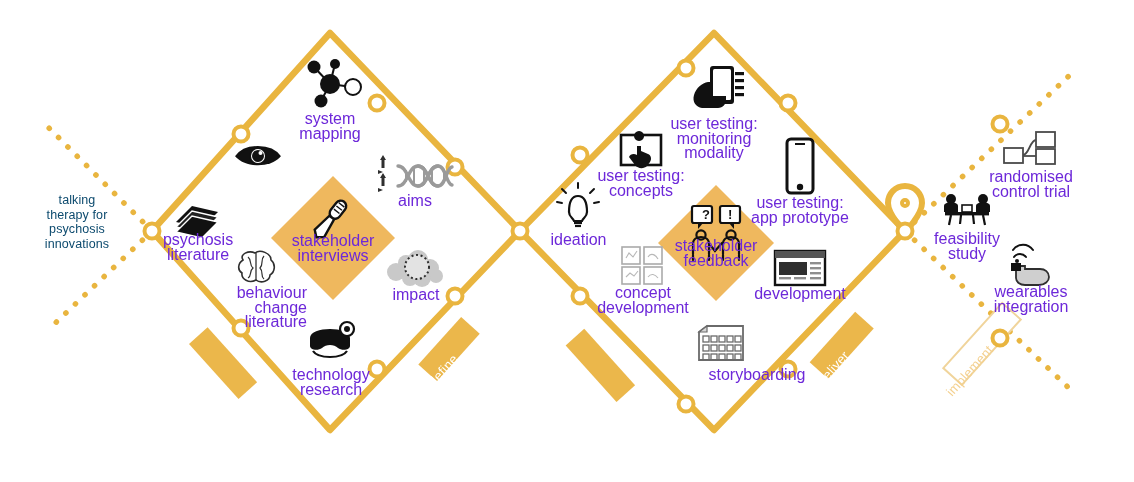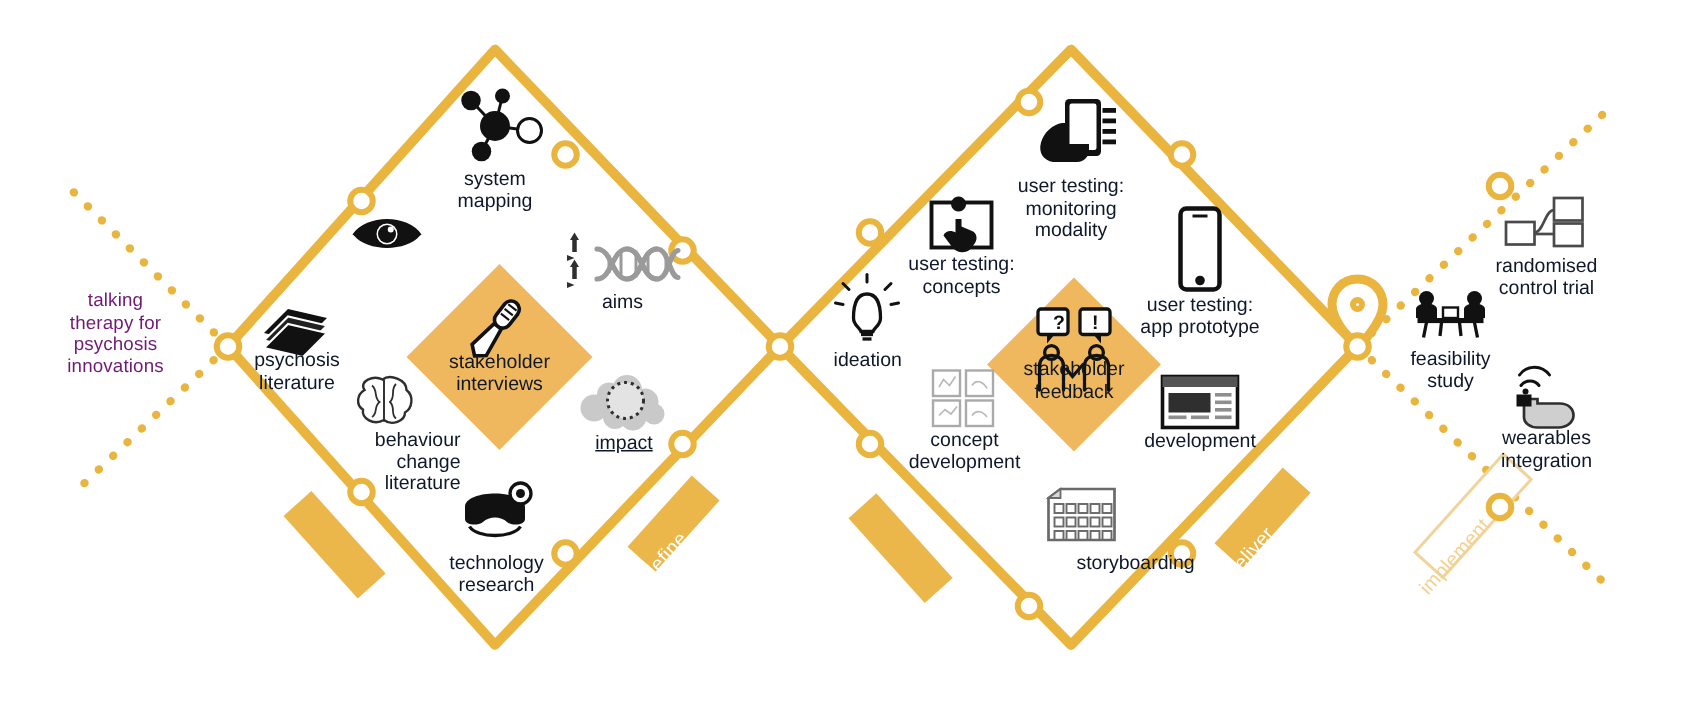--- a/index.html
+++ b/index.html
@@ -1,27 +1,27 @@
 <!DOCTYPE html>
 <html><head>
 <meta charset="utf-8">
 <style>
   html,body{margin:0;padding:0;background:#ffffff;}
   body{width:1134px;height:482px;overflow:hidden;
        font-family:"Liberation Sans","DejaVu Sans",sans-serif;}
   #stage{position:relative;width:1134px;height:482px;background:#fff;}
   svg#diag{position:absolute;left:0;top:0;width:1134px;height:482px;}
 
-  .lbl{position:absolute;text-align:center;color:#701a75;
+  .lbl{position:absolute;text-align:center;color:#0c4a6e;
        font-size:12.5px;line-height:14.5px;letter-spacing:.1px;
        white-space:pre-line;}
   .phase{position:absolute;color:#ffffff;font-size:13px;font-weight:400;
          letter-spacing:.3px;white-space:nowrap;}
   .phase.ghost{color:#f4d08e;}
-  .ctr-lbl{position:absolute;text-align:center;color:#0f172a;font-size:13px;
+  .ctr-lbl{position:absolute;text-align:center;color:#6d28d9;font-size:16px;
            line-height:14.5px;white-space:pre-line;}
 </style>
 </head>
 <body>
 
 <div id="stage">
 
   <svg id="diag" viewBox="0 0 1134 482">
     <defs>
       <g id="nodeDot">
@@ -352,21 +352,21 @@
 
   <div class="ctr-lbl" style="left:207px;top:286px;width:100px;text-align:right;">behaviour
 change
 literature</div>
 
   <div class="ctr-lbl" style="left:280px;top:368px;width:102px;">technology
 research</div>
 
   <div class="ctr-lbl" style="left:380px;top:194px;width:70px;">aims</div>
 
-  <div class="ctr-lbl" style="left:381px;top:288px;width:70px;text-decoration:underline;">impact</div>
+  <div class="ctr-lbl" style="left:381px;top:288px;width:70px;">impact</div>
 
   <div class="ctr-lbl" style="left:536px;top:233px;width:85px;">ideation</div>
 
   <div class="ctr-lbl" style="left:586px;top:169px;width:110px;">user testing:
 concepts</div>
 
   <div class="ctr-lbl" style="left:659px;top:117px;width:110px;">user testing:
 monitoring
 modality</div>
 

